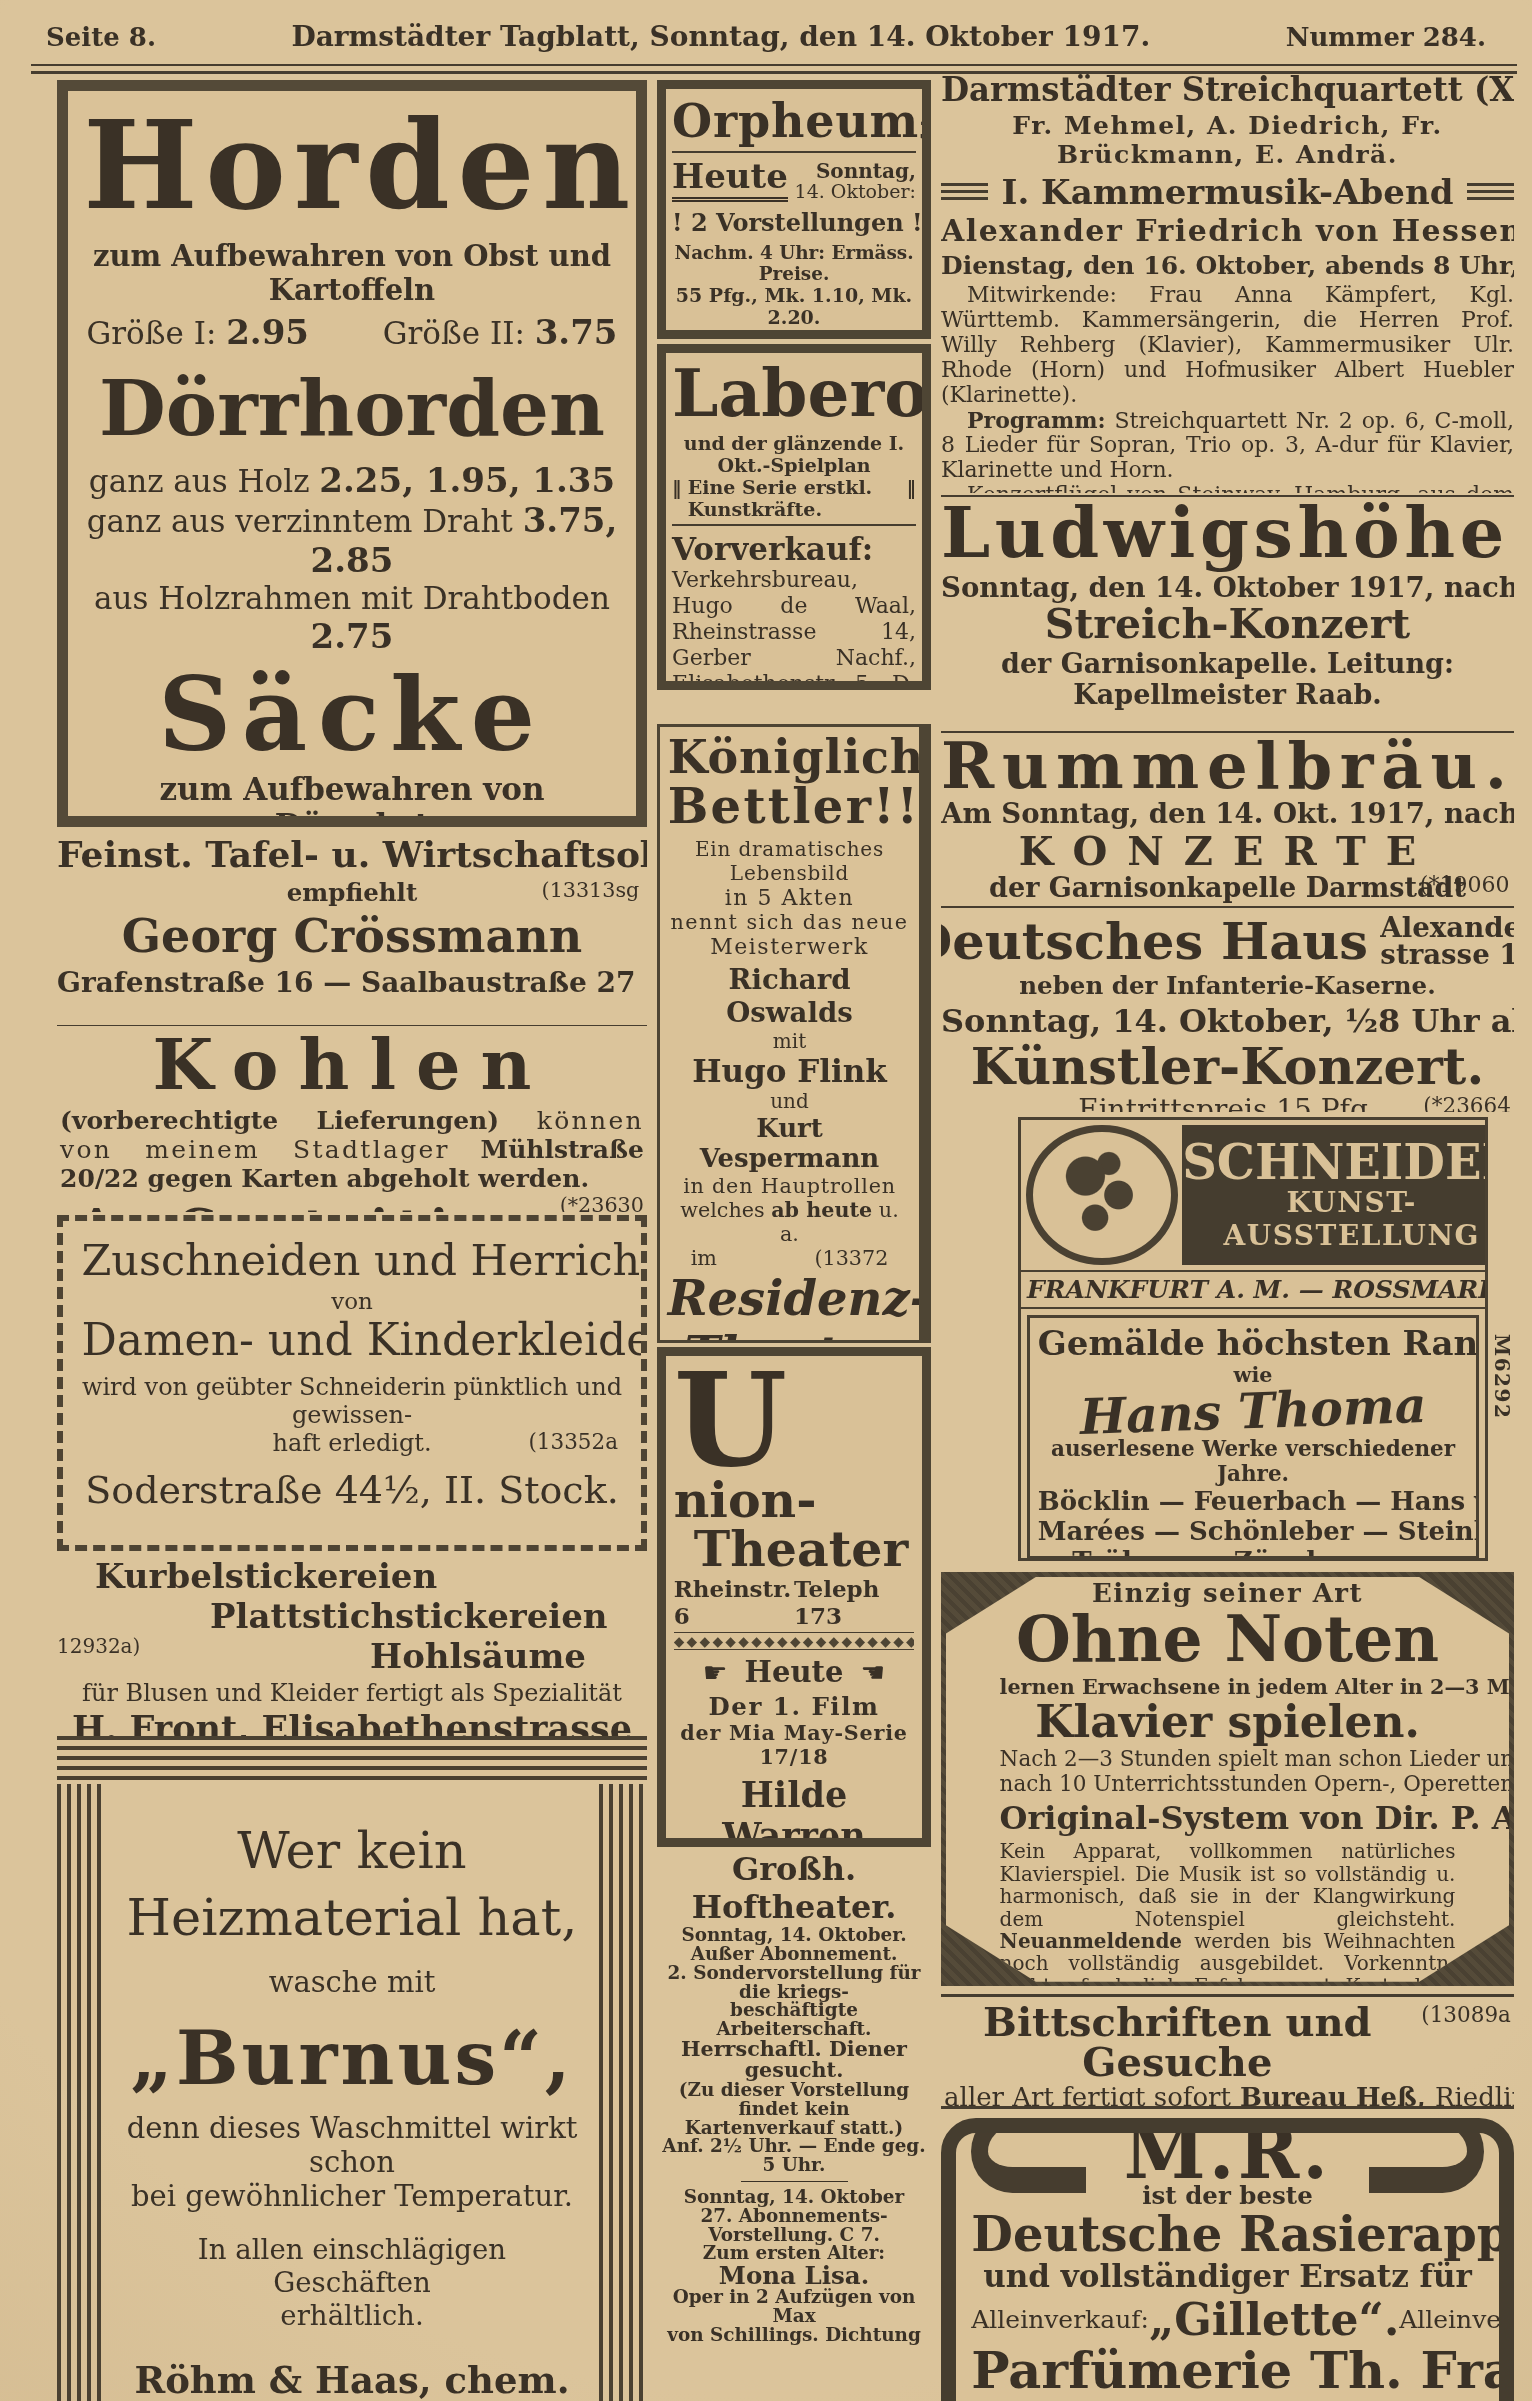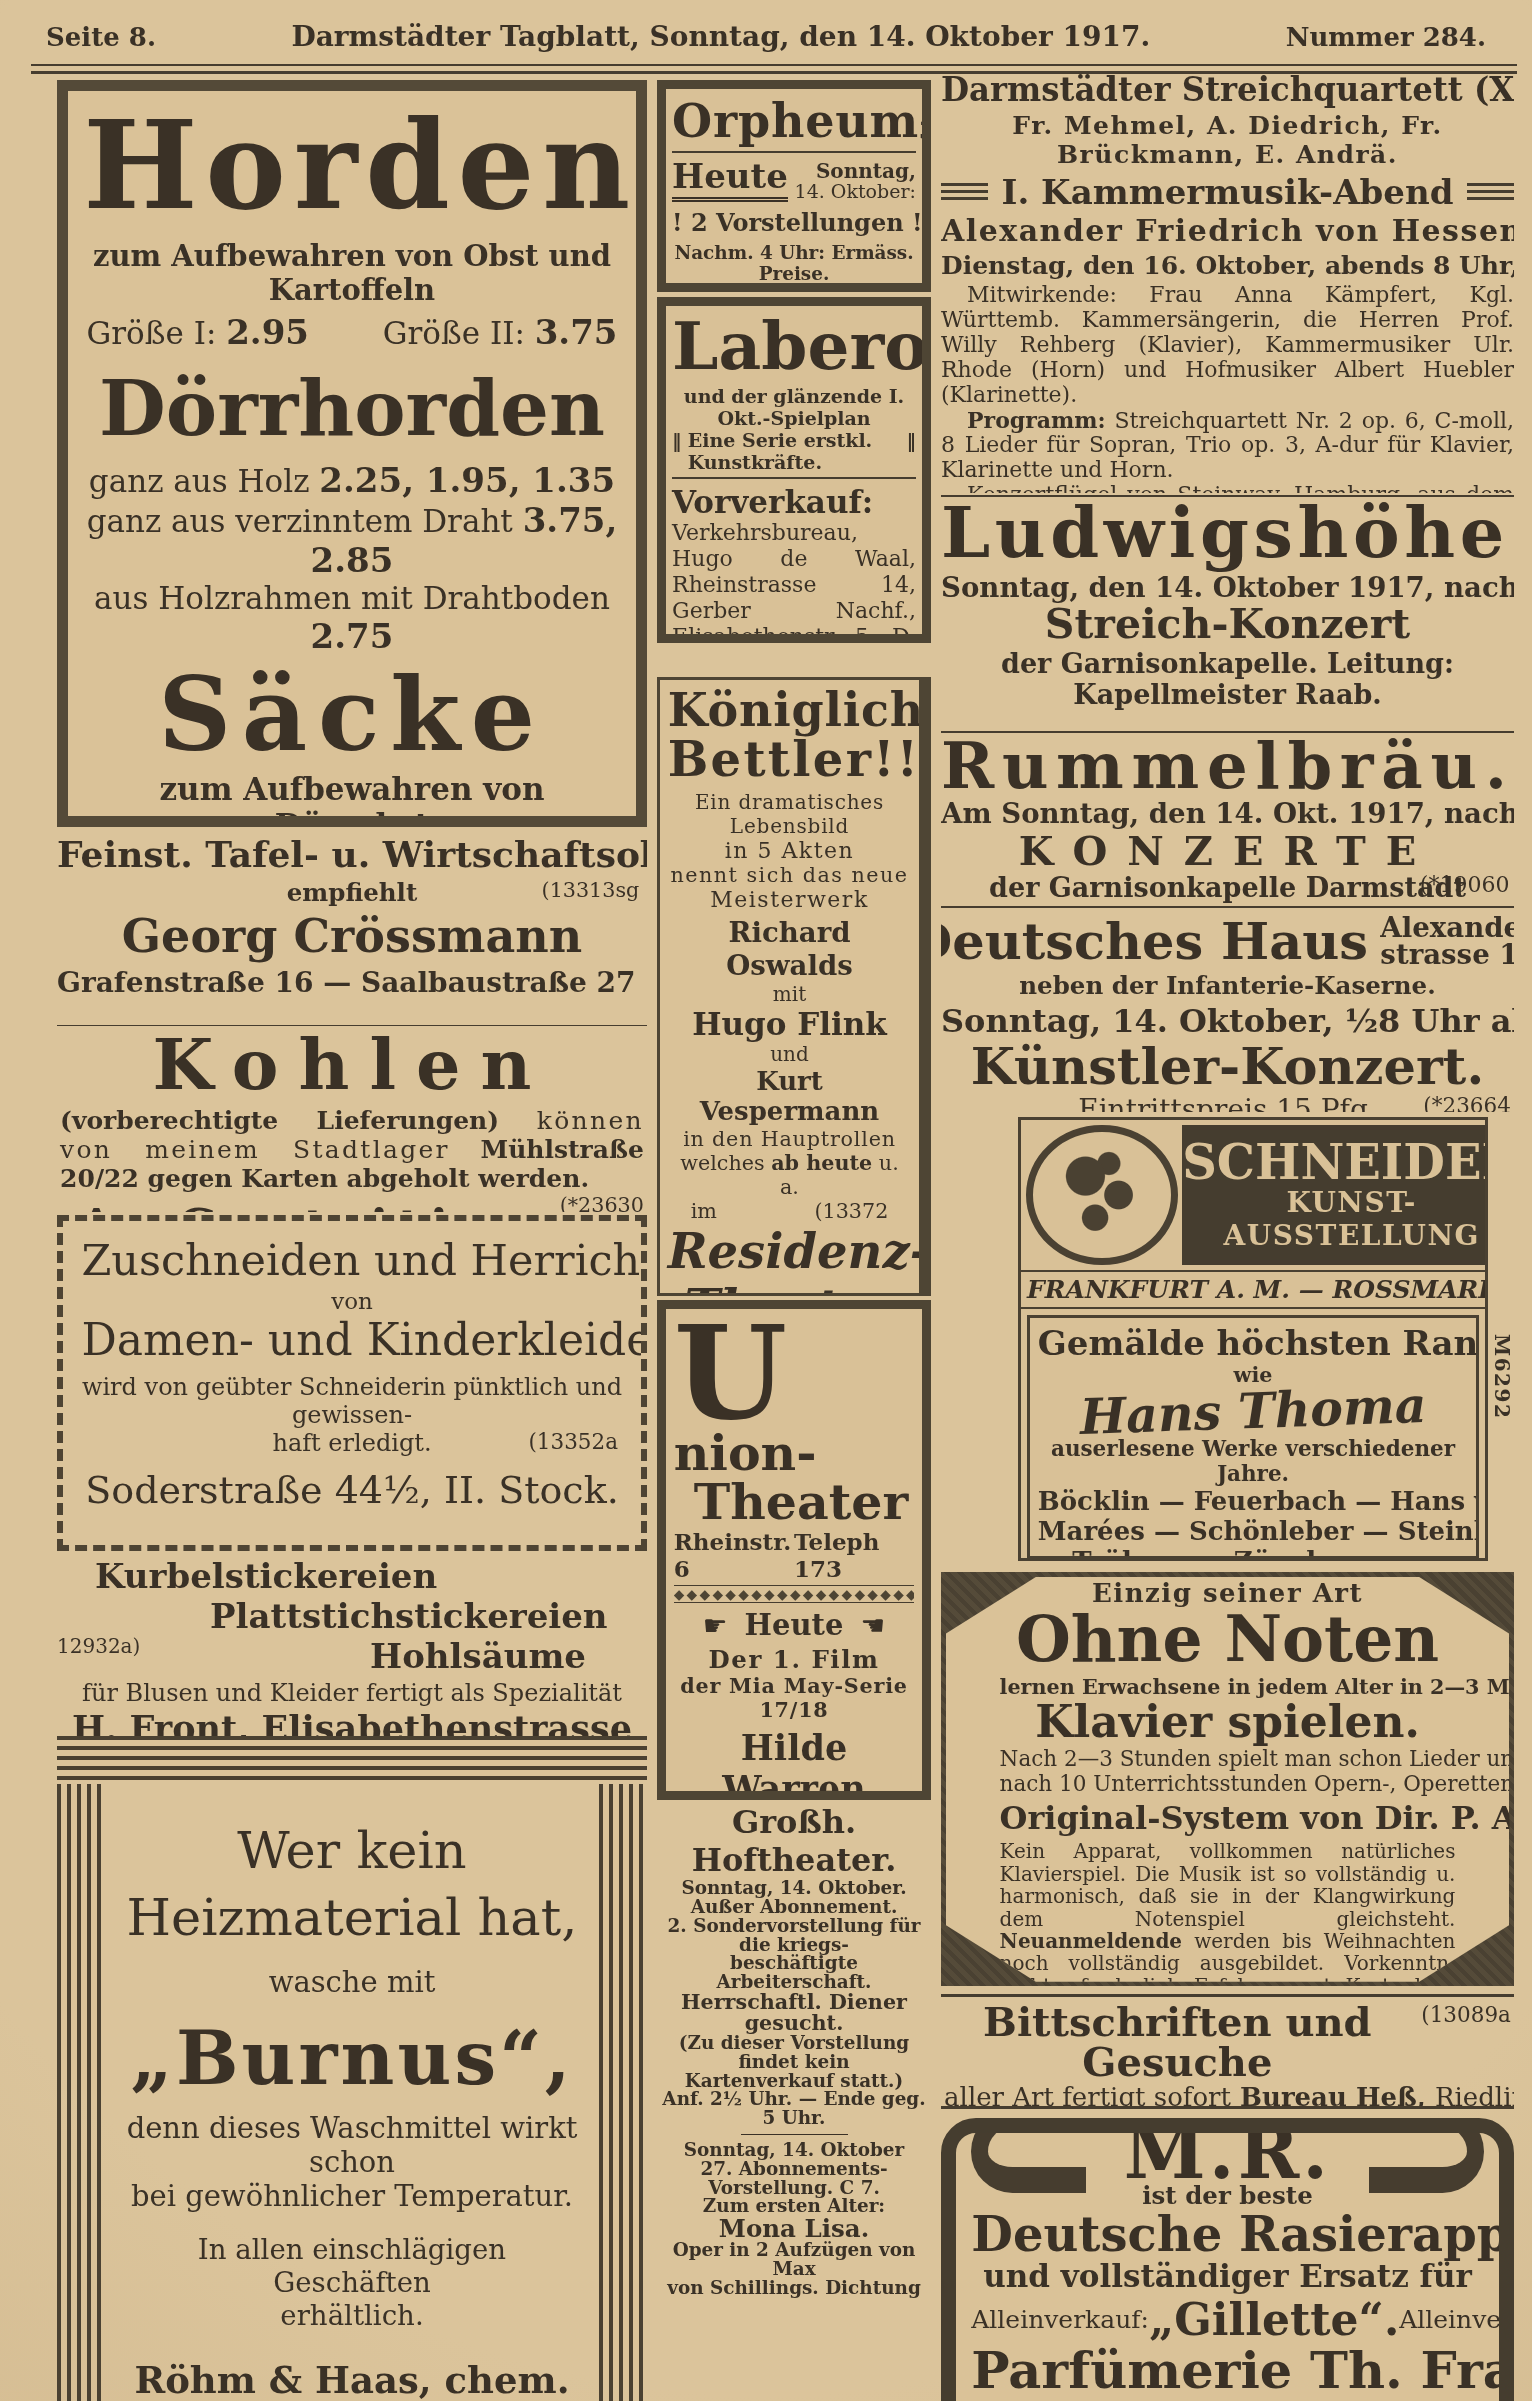--- a/index.html
+++ b/index.html
@@ -130,21 +130,21 @@
         <div style="font-size:27.6px;margin-top:20px;">In allen einschlägigen Geschäften</div>
         <div style="font-size:27.6px;">erhältlich.</div>
         <div class="b" style="font-size:37px;margin-top:26px;">Röhm &amp; Haas, chem. Fabrik</div>
 
       </div>
     </div>
   </div>
 
   <div class="col" style="left:657px;top:80px;width:274px;">
 
-    <div class="ad boxed" style="height:212px;padding:4.6px 6.1px;">
+    <div class="ad boxed" style="height:259px;padding:4.6px 6.1px;">
       <div class="row sb" style="align-items:center;">
         <span class="b" style="font-size:46px;letter-spacing:0.8px;">Orpheum</span>
         <span style="text-align:center;line-height:.95;">
           <span class="b" style="display:block;font-size:21.5px;">Tel.</span>
           <span class="b" style="display:block;font-size:24.5px;">389</span>
         </span>
       </div>
       <div class="rule" style="margin:3.1px 0;"></div>
       <div class="row sb" style="align-items:flex-end;">
         <span class="b" style="font-size:34px;border-bottom:5.4px double var(--ink);padding-bottom:1.5px;">Heute</span>

